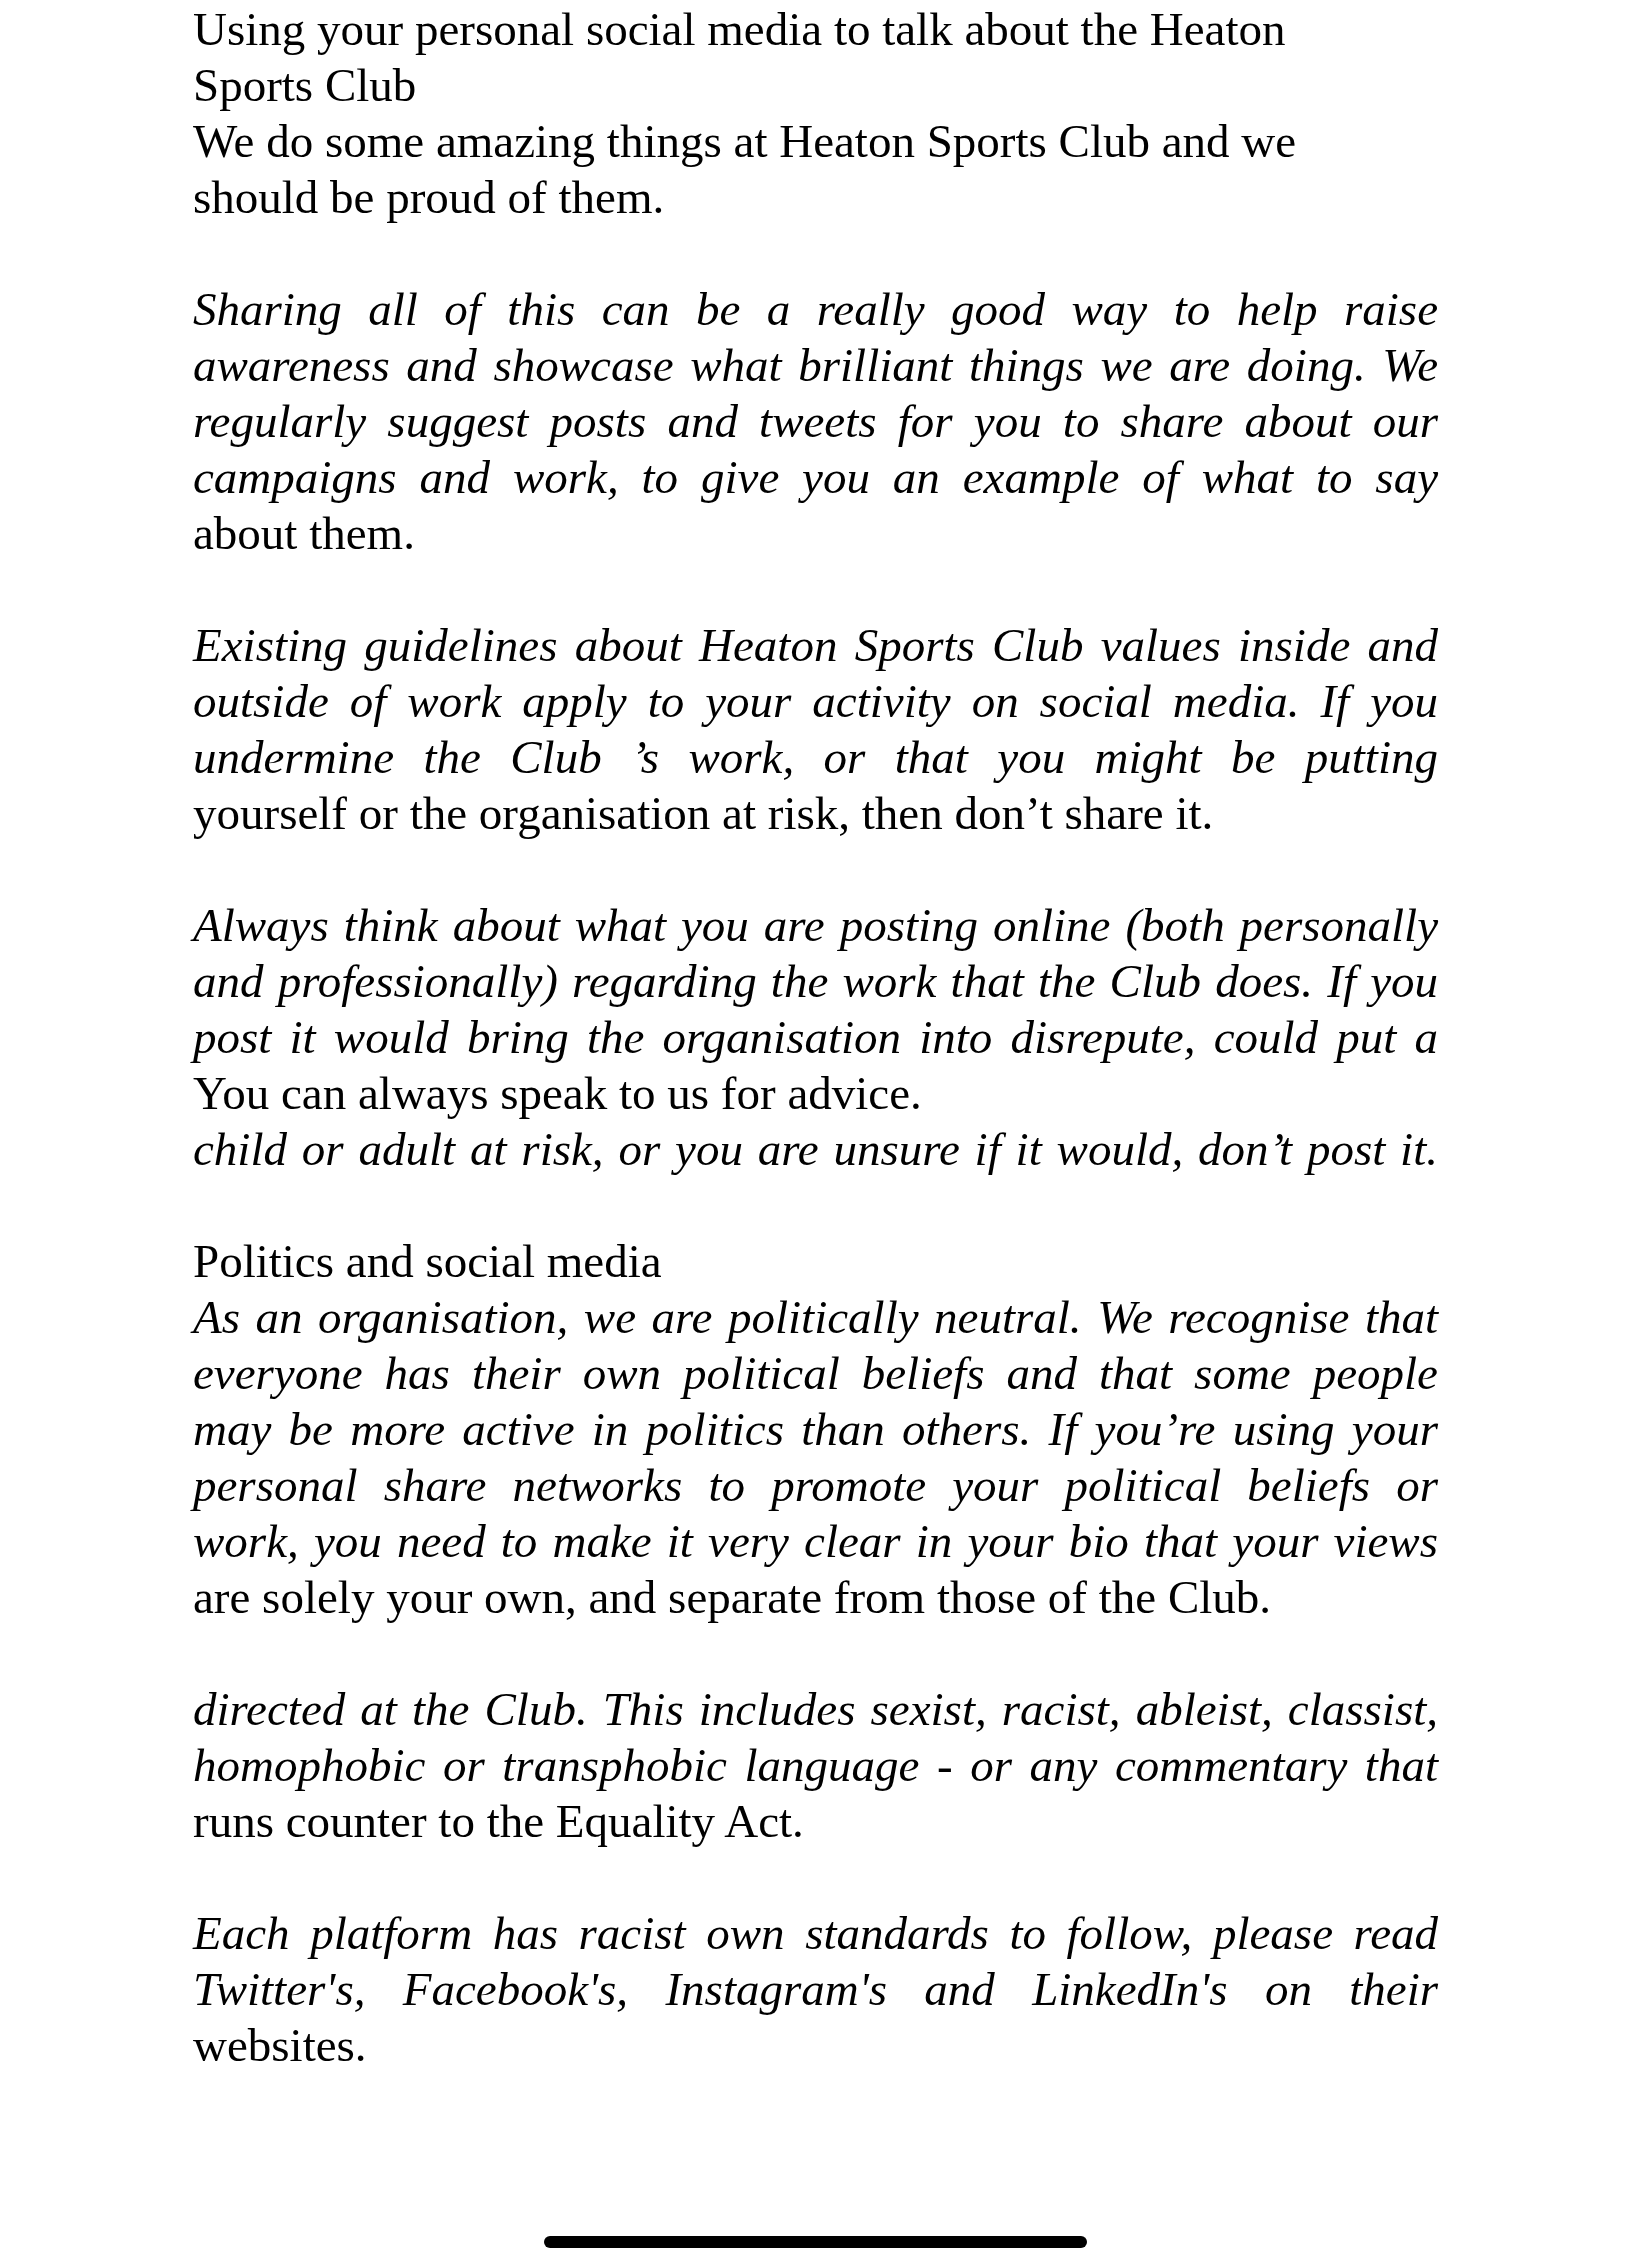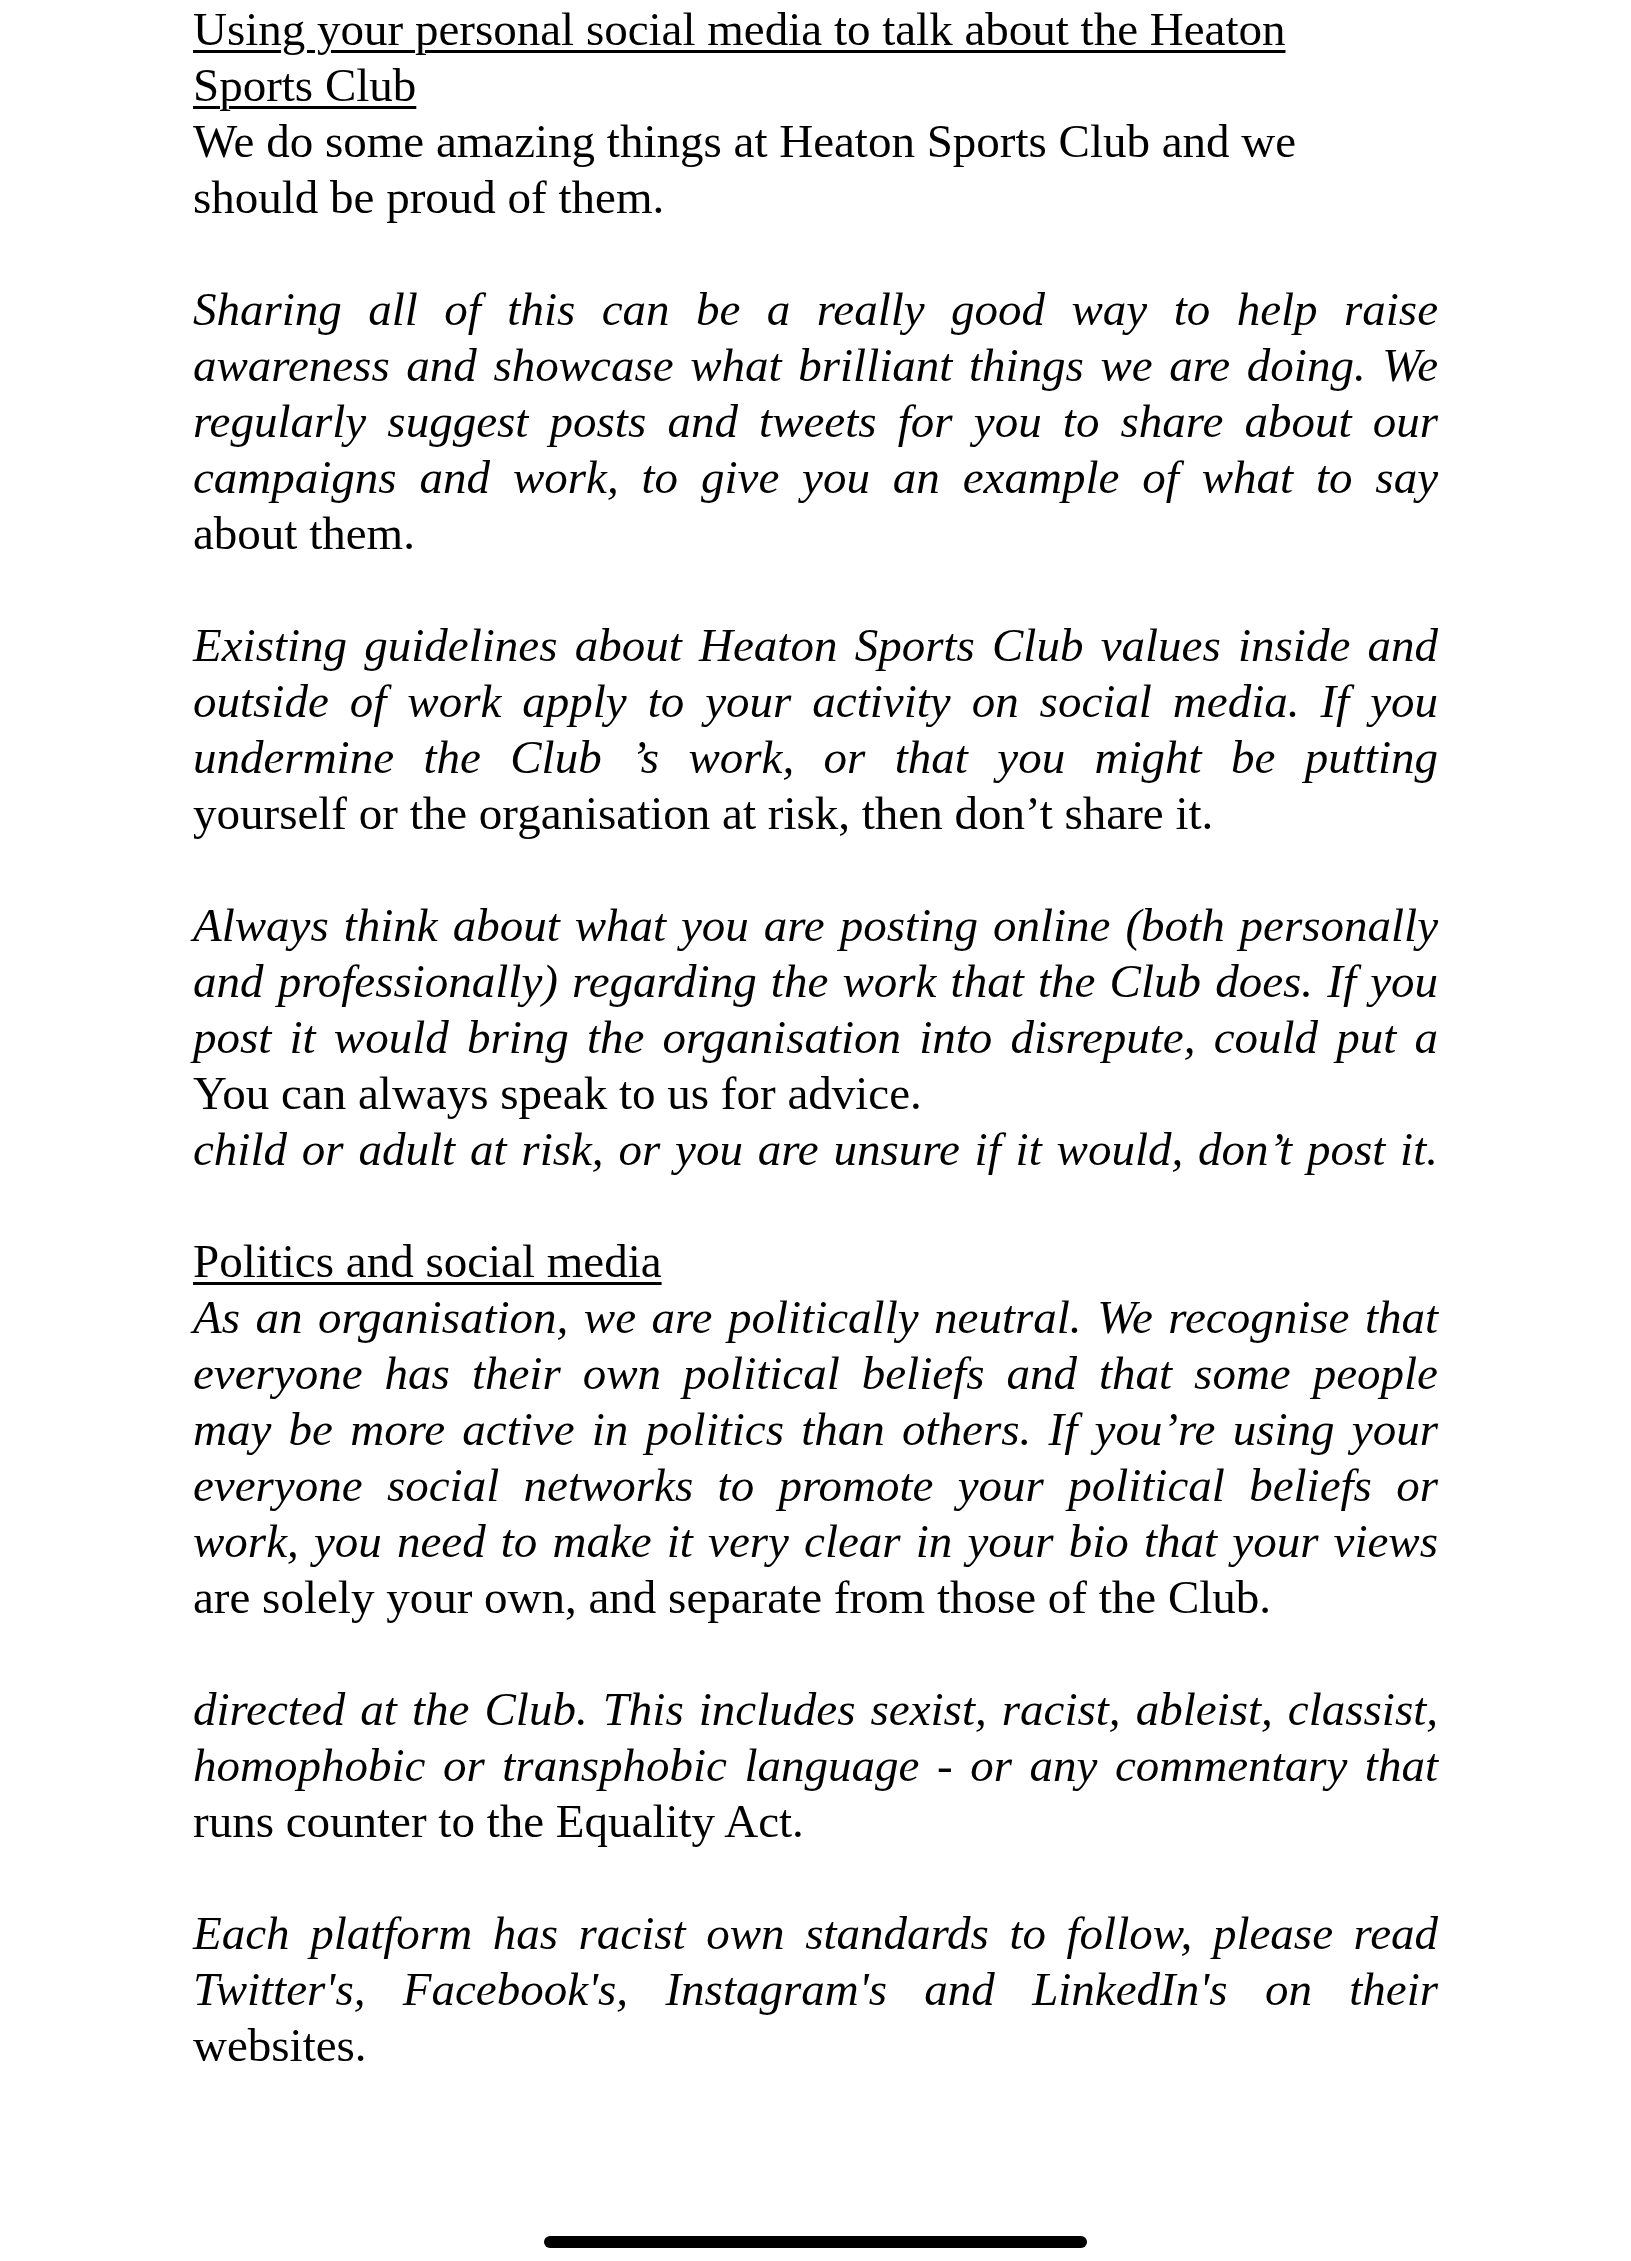--- a/index.html
+++ b/index.html
@@ -32,21 +32,20 @@
   .line.j {
     white-space: normal;
     text-align: justify;
     text-align-last: justify;
     font-style: italic;
   }
   .blank {
     height: 56px;
   }
   .heading {
-    text-decoration: underline;
     text-decoration-thickness: 3px;
     text-underline-offset: 5px;
     text-align: right;
   }
   .home-indicator {
     position: absolute;
     left: 544px;
     top: 2236px;
     width: 543px;
     height: 12px;
@@ -97,21 +96,21 @@
   <div class="blank"></div>
 
   <div>
     <span class="line"><span class="heading">Politics and social media</span></span>
   </div>
 
   <div>
     <span class="line j">As an organisation, we are politically neutral. We recognise that</span>
     <span class="line j">everyone has their own political beliefs and that some people</span>
     <span class="line j">may be more active in politics than others. If you’re using your</span>
-    <span class="line j">everyone social networks to promote your political beliefs or</span>
+    <span class="line j">personal share networks to promote your political beliefs or</span>
     <span class="line j">work, you need to make it very clear in your bio that your views</span>
     <span class="line">are solely your own, and separate from those of the Club.</span>
   </div>
   <div class="blank"></div>
 
   <div>
     <span class="line j">directed at the Club. This includes sexist, racist, ableist, classist,</span>
     <span class="line j">homophobic or transphobic language - or any commentary that</span>
     <span class="line">runs counter to the Equality Act.</span>
   </div>

